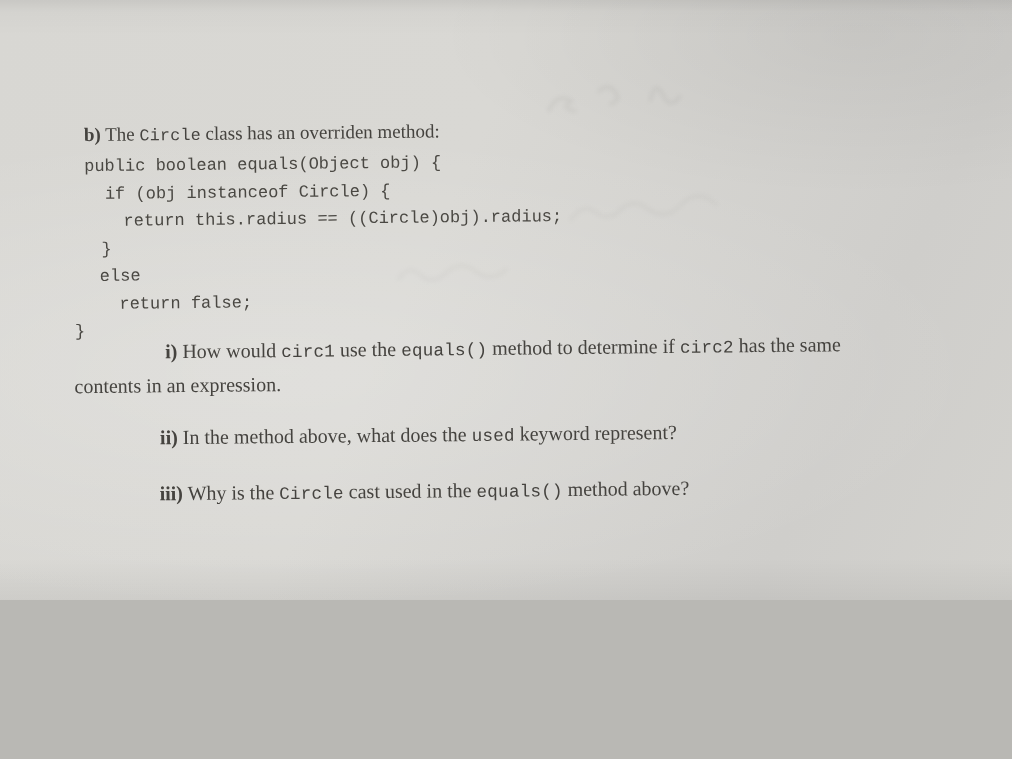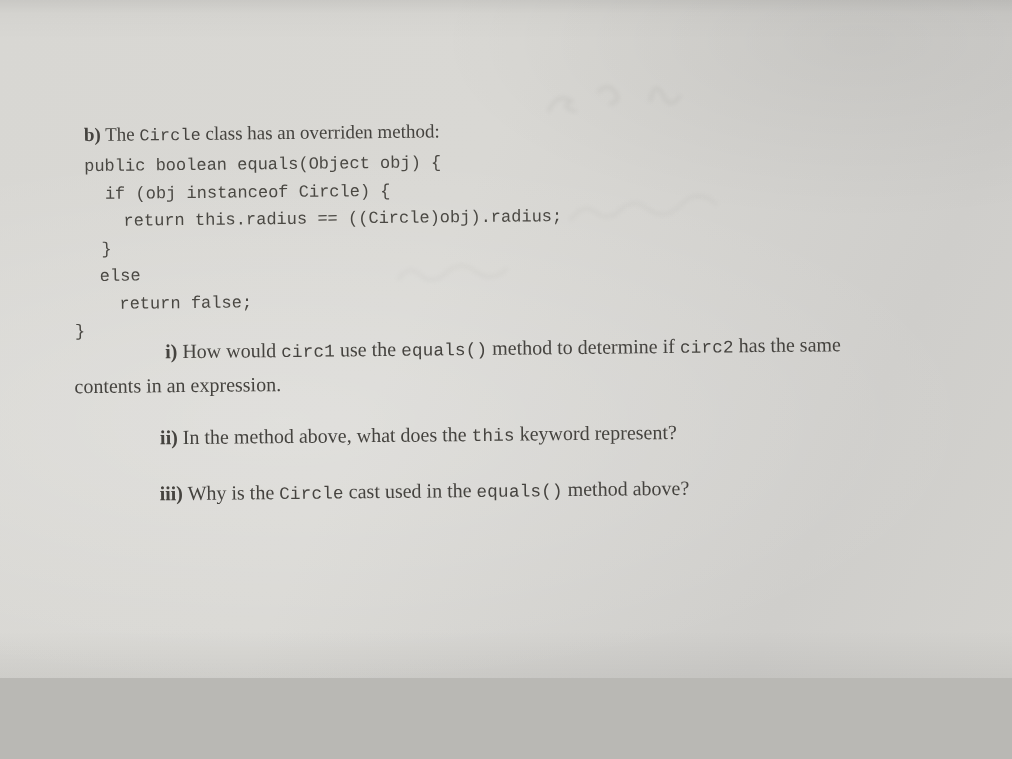--- a/index.html
+++ b/index.html
@@ -4,21 +4,21 @@
 <style>
   html, body {
     margin: 0;
     padding: 0;
     background: #b9b8b4;
     font-family: "Liberation Serif", serif;
   }
   .photo {
     position: relative;
     width: 1012px;
-    height: 678px;
+    height: 600px;
     overflow: hidden;
     
     background:
       linear-gradient(to bottom, rgba(0,0,0,0.07) 0%, rgba(0,0,0,0.02) 2%, rgba(0,0,0,0) 6%),
       linear-gradient(to top, rgba(0,0,0,0.05) 0%, rgba(0,0,0,0) 7%),
       radial-gradient(60% 38% at 85% 6%, rgba(0,0,0,0.055) 0%, rgba(0,0,0,0) 70%),
       radial-gradient(120% 70% at 28% 62%, rgba(255,255,255,0.20) 0%, rgba(255,255,255,0) 58%),
       linear-gradient(115deg, #d8d7d3 0%, #d9d8d4 42%, #cfcecb 80%, #d3d2ce 100%);
     background-color: #d5d4d0;
   }
@@ -122,21 +122,21 @@
       <div class="code-line">}</div>
     </div>
 
     <p class="line qtext q1a">
       <b class="numeral">i)</b><span> How would </span><span class="mono">circ1</span><span> use the </span><span class="mono">equals()</span><span> method to determine if </span><span class="mono">circ2</span><span> has the same</span>
     </p>
 
     <p class="line qtext q1b">contents in an expression.</p>
 
     <p class="line qtext q2">
-      <b class="numeral">ii)</b><span> In the method above, what does the </span><span class="mono">this</span><span> keyword represent?</span>
+      <b class="numeral">ii)</b><span> In the method above, what does the </span><span class="mono">used</span><span> keyword represent?</span>
     </p>
 
     <p class="line qtext q3">
       <b class="numeral">iii)</b><span> Why is the </span><span class="mono">Circle</span><span> cast used in the </span><span class="mono">equals()</span><span> method above?</span>
     </p>
 
   </div>
 </div>
 
 </body></html>

